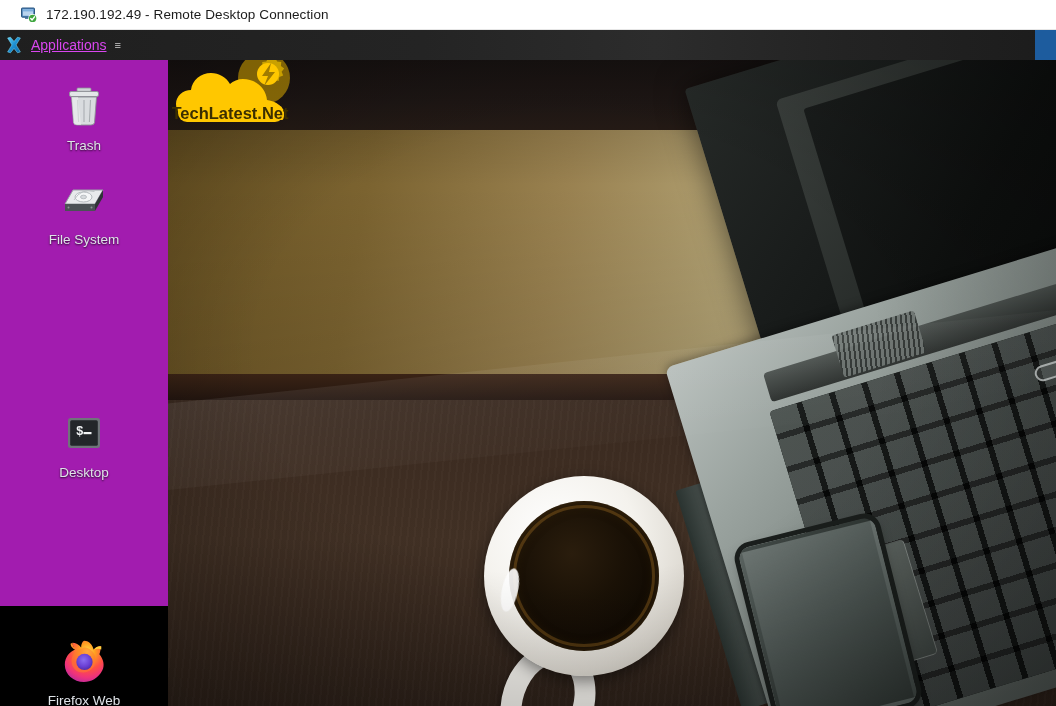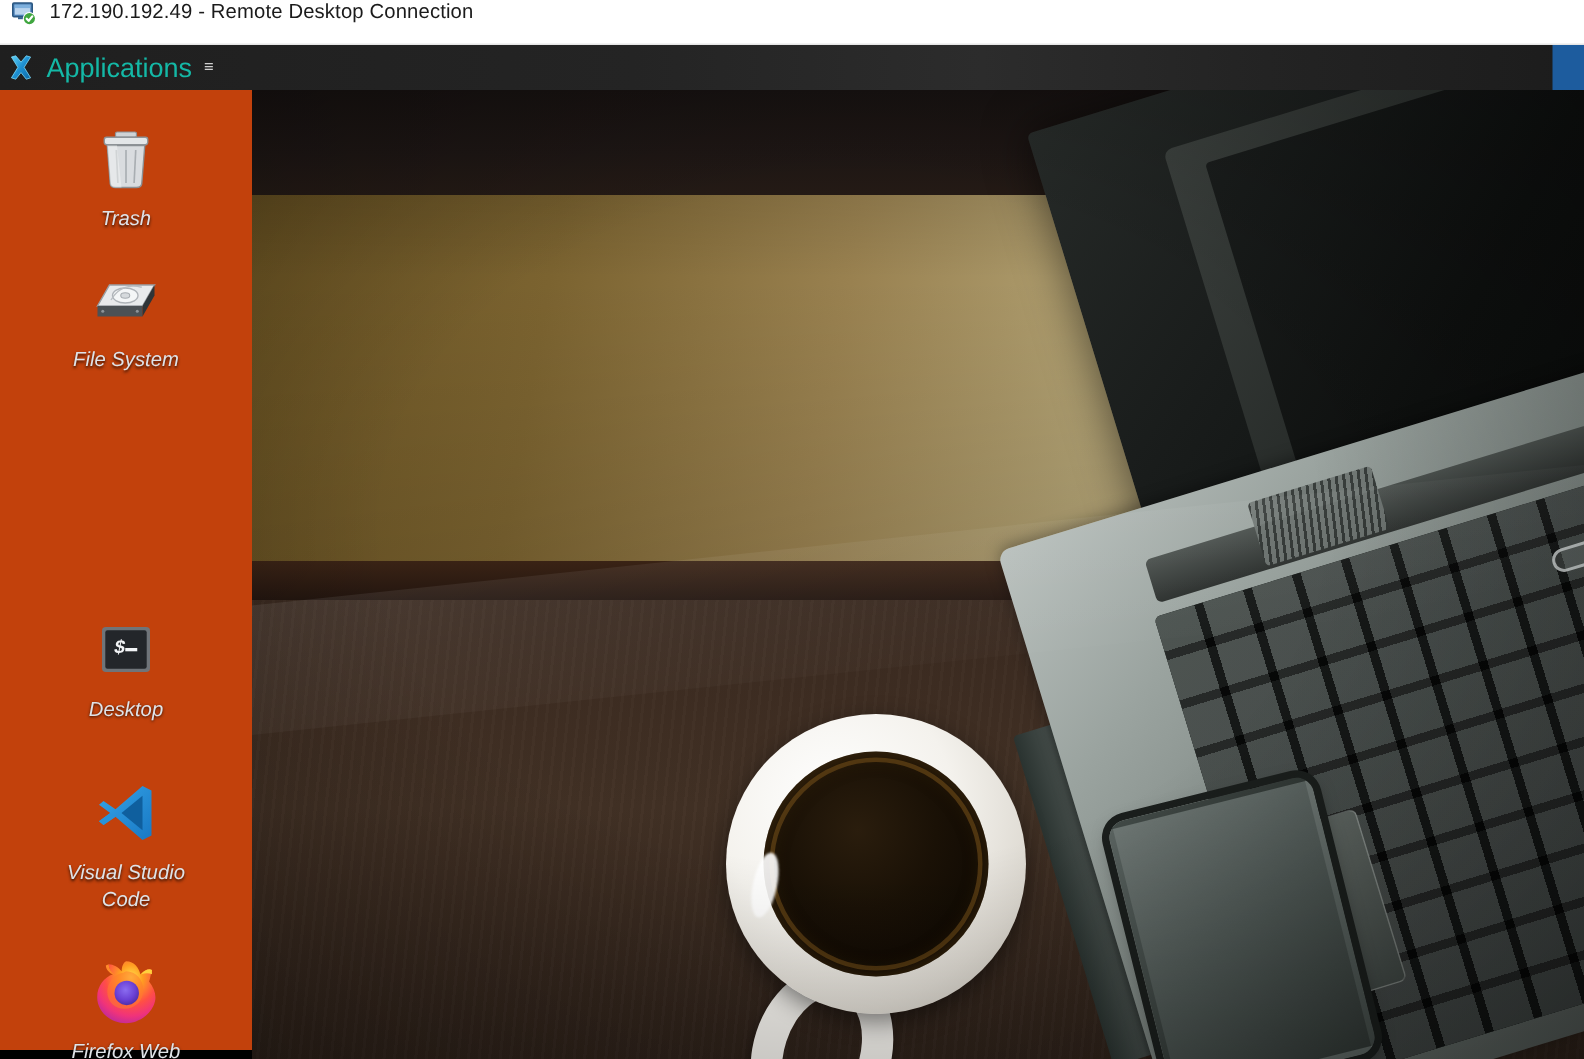--- a/index.html
+++ b/index.html
@@ -6,22 +6,22 @@
   html,body {
     width:1056px; height:706px; overflow:hidden;
     background:#000;
     font-family:"Liberation Sans", sans-serif;
   }
 
   
   #rdp-titlebar{
     position:absolute; left:0; top:0; width:1056px; height:30px;
     background:#ffffff;
-    display:flex; align-items:flex-start; gap:8px;
-    padding-left:7px;
+    display:flex; align-items:center; gap:8px;
+    padding-left:20px;
     border-bottom:1px solid #e6e6e6;
   }
   #rdp-icon{ width:18px; height:18px; position:relative; flex:none; }
   #rdp-title-text{
     font-size:13.5px; color:#1b1b1b; letter-spacing:.1px;
     white-space:nowrap;
   }
 
   
   #xfce-panel{
@@ -35,21 +35,21 @@
     background:linear-gradient(90deg,#1f1f1f 0%,#242424 40%,#2c2c2c 62%,#232323 80%,#1c1c1c 100%);
     opacity:1;
   }
   #applications-button{
     position:relative; z-index:2;
     display:flex; align-items:center; gap:7px;
     height:30px; padding:0 8px 0 4px; cursor:default;
   }
   #xfce-logo-icon{ width:20px; height:20px; flex:none; }
   #applications-label{
-    font-size:18px; color:#14b8a6; white-space:nowrap;
+    font-size:14px; color:#d946ef; white-space:nowrap;text-decoration:underline;
   }
   #applications-menu-glyph{
     font-size:11px; color:#cfcfcf; line-height:1;
     margin-left:1px; letter-spacing:1px;
   }
   #panel-blue-area{
     position:absolute; right:0; top:0; width:21px; height:30px;
     background:#1d5c9e; z-index:3;
   }
 
@@ -240,24 +240,23 @@
   }
 
   
   #techlatest-logo{
     position:absolute; left:172px; top:-8px; width:166px; height:72px;
     z-index:12;
   }
 
   
   #icon-sidebar{
-    position:absolute; left:0; top:0; width:168px; height:640px;
-    background:#c2410c;
+    position:absolute; left:0; top:0; width:168px; height:546px;
+    background:#a21caf;
     z-index:20;
-    font-style:italic;
   }
   .desktop-icon{
     position:absolute; left:0; width:168px;
     display:flex; flex-direction:column; align-items:center;
     cursor:default;
   }
   .di-glyph{
     width:48px; height:48px;
     display:flex; align-items:center; justify-content:center;
   }
@@ -338,20 +337,42 @@
     <div class="wp-layer" id="wp-mug-handle"></div>
     <div class="wp-layer" id="wp-mug"></div>
     <div class="wp-layer" id="wp-coffee"></div>
     <div class="wp-layer" id="wp-coffee-rim"></div>
     <div class="wp-layer" id="wp-mug-gloss"></div>
 
     <div class="wp-layer" id="wp-reflection"></div>
     <div class="wp-layer" id="wp-vignette"></div>
   </div>
 
+  <div id="techlatest-logo">
+    <svg width="166" height="72" viewBox="0 0 166 72">
+      <g opacity="0.55">
+        <circle cx="92" cy="26" r="26" fill="#d8a800"></circle>
+      </g>
+      <g fill="#c9a000">
+        <path d="M96 6 l3.6 2 3.6-2 2 3.6 4.1 .3 -.4 4.1 3.3 2.5 -2.6 3.2 1.6 3.8 -3.9 1.4 -.6 4.1 -4-.9 -3 2.8 -2.9-2.8 -4 .9 -.6-4.1 -3.9-1.4 1.6-3.8 -2.6-3.2 3.3-2.5 -.4-4.1 4.1-.3z"></path>
+      </g>
+      <circle cx="96" cy="22" r="11" fill="#ffc700"></circle>
+      <path d="M99 11 L90 24 L96 24 L92 34 L103 20 L97 20 Z" fill="#a07b00"></path>
+      <g fill="#b8930a">
+        <path d="M68 36 l2.4 1.3 2.4-1.3 1.3 2.4 2.7 .2 -.3 2.7 2.2 1.7 -1.8 2.1 1.1 2.5 -2.6 .9 -.4 2.7 -2.7-.6 -2 1.9 -1.9-1.9 -2.7 .6 -.4-2.7 -2.6-.9 1.1-2.5 -1.8-2.1 2.2-1.7 -.3-2.7 2.7-.2z"></path>
+      </g>
+      <circle cx="70.5" cy="44" r="4.6" fill="#1c1a12"></circle>
+
+      <path d="M24 68 C10 68 4 60 4 52 C4 44 11 38 19 38 C20 28 29 21 39 21
+               C47 21 54 25 58 32 C61 29 66 27 71 27 C84 27 94 36 95 48
+               C105 49 112 56 112 63 C112 66 111 68 110 68 Z" fill="#ffc700"></path>
+      <rect x="6" y="52" width="106" height="18" rx="9" fill="#ffc700"></rect>
+      <text x="58" y="67" font-family="'Liberation Sans', sans-serif" font-size="16.5" font-weight="bold" fill="#3b2f00" text-anchor="middle">TechLatest.Net</text>
+    </svg>
+  </div>
 
   <div id="icon-sidebar">
 
     <div class="desktop-icon" style="top:22px">
       <span class="di-glyph">
         <svg width="46" height="46" viewBox="0 0 46 46">
           <rect x="16" y="5" width="14" height="3.4" rx="1" fill="#cfd3d6" stroke="#8e9397" stroke-width="0.8"></rect>
           <rect x="8.5" y="8.5" width="29" height="5" rx="1.6" fill="#e3e6e8" stroke="#8e9397" stroke-width="0.9"></rect>
           <path d="M10.5 14 L12.5 39.5 Q13 42 16 42 L30 42 Q33 42 33.5 39.5 L35.5 14 Z" fill="#d9dcdf" stroke="#8b9094" stroke-width="0.9"></path>
           <g stroke="#a9aeb2" stroke-width="1.1" fill="none">
@@ -387,37 +408,20 @@
         <svg width="46" height="46" viewBox="0 0 46 46">
           <rect x="7" y="8" width="32" height="30" rx="2.5" fill="#6f7479"></rect>
           <rect x="9.2" y="10.2" width="27.6" height="25.6" rx="1.5" fill="#23262a"></rect>
           <text x="15" y="25" font-family="'Liberation Mono', monospace" font-size="12.5" font-weight="bold" fill="#f2f4f6">$</text>
           <rect x="22.5" y="22" width="8" height="2.2" fill="#f2f4f6"></rect>
         </svg>
       </span>
       <span class="di-label">Desktop</span>
     </div>
 
-    <div class="desktop-icon" style="top:458px">
-      <span class="di-glyph">
-        <svg width="46" height="46" viewBox="0 0 46 46">
-          <defs>
-            <linearGradient id="vsc1" x1="0" y1="0" x2="1" y2="1">
-              <stop offset="0%" stop-color="#36a5e8"></stop>
-              <stop offset="100%" stop-color="#1878c4"></stop>
-            </linearGradient>
-          </defs>
-          <path d="M34 5 L40 8 L40 38 L34 41 L16 25.5 L8 31 L5 28.5 L12.5 23 L5 17.5 L8 15 L16 20.5 Z" fill="url(#vsc1)"></path>
-          <path d="M34 11.5 L34 34.5 L20 23 Z" fill="#0f5f9e"></path>
-          <path d="M16 25.5 L8 31 L5 28.5 L12.5 23 Z" fill="#2a93d8"></path>
-        </svg>
-      </span>
-      <span class="di-label" style="white-space:pre-line">Visual Studio
-Code</span>
-    </div>
 
     <div class="desktop-icon" style="top:577px">
       <span class="di-glyph">
         <svg width="50" height="50" viewBox="0 0 50 50">
           <defs>
             <radialGradient id="ffbody" cx="58%" cy="26%" r="78%">
               <stop offset="0%" stop-color="#ffe14d"></stop>
               <stop offset="26%" stop-color="#ff9d21"></stop>
               <stop offset="56%" stop-color="#ff4f45"></stop>
               <stop offset="80%" stop-color="#f0337a"></stop>

